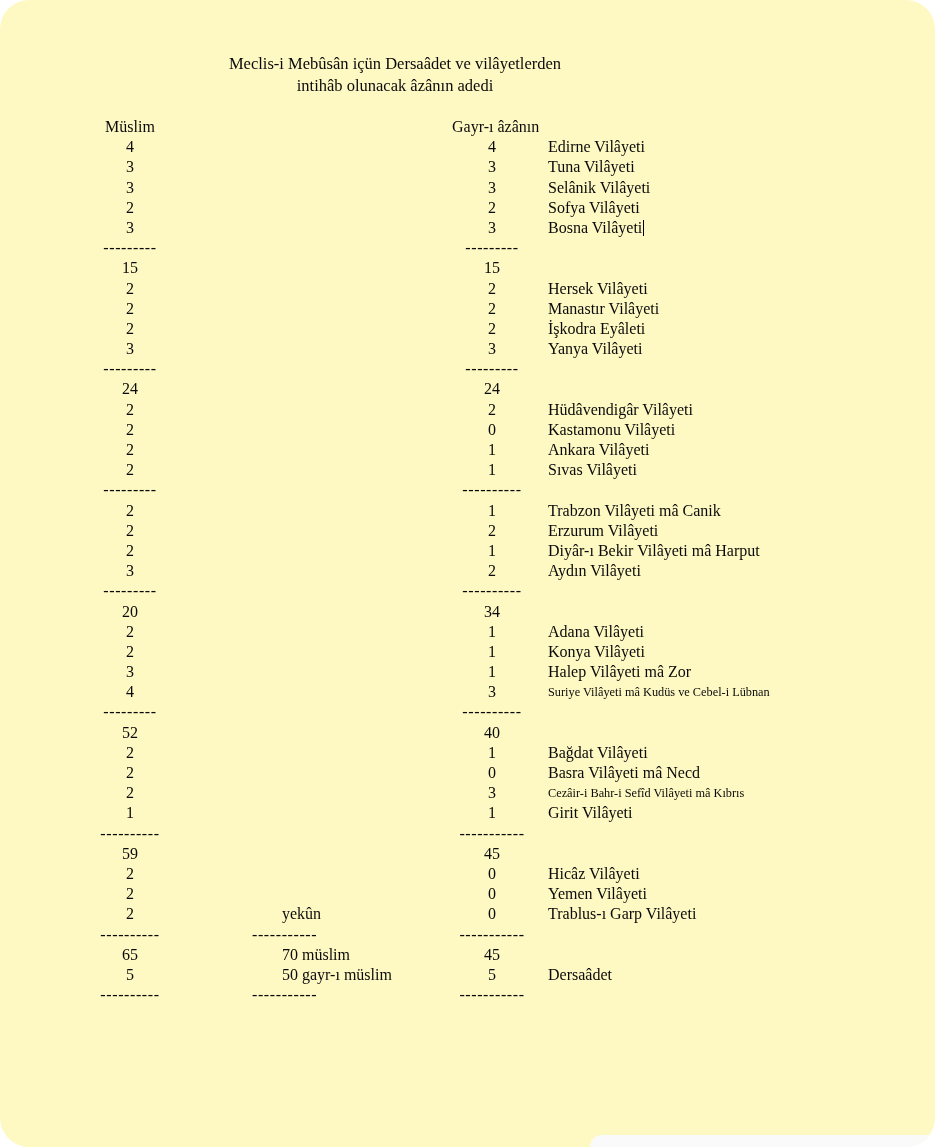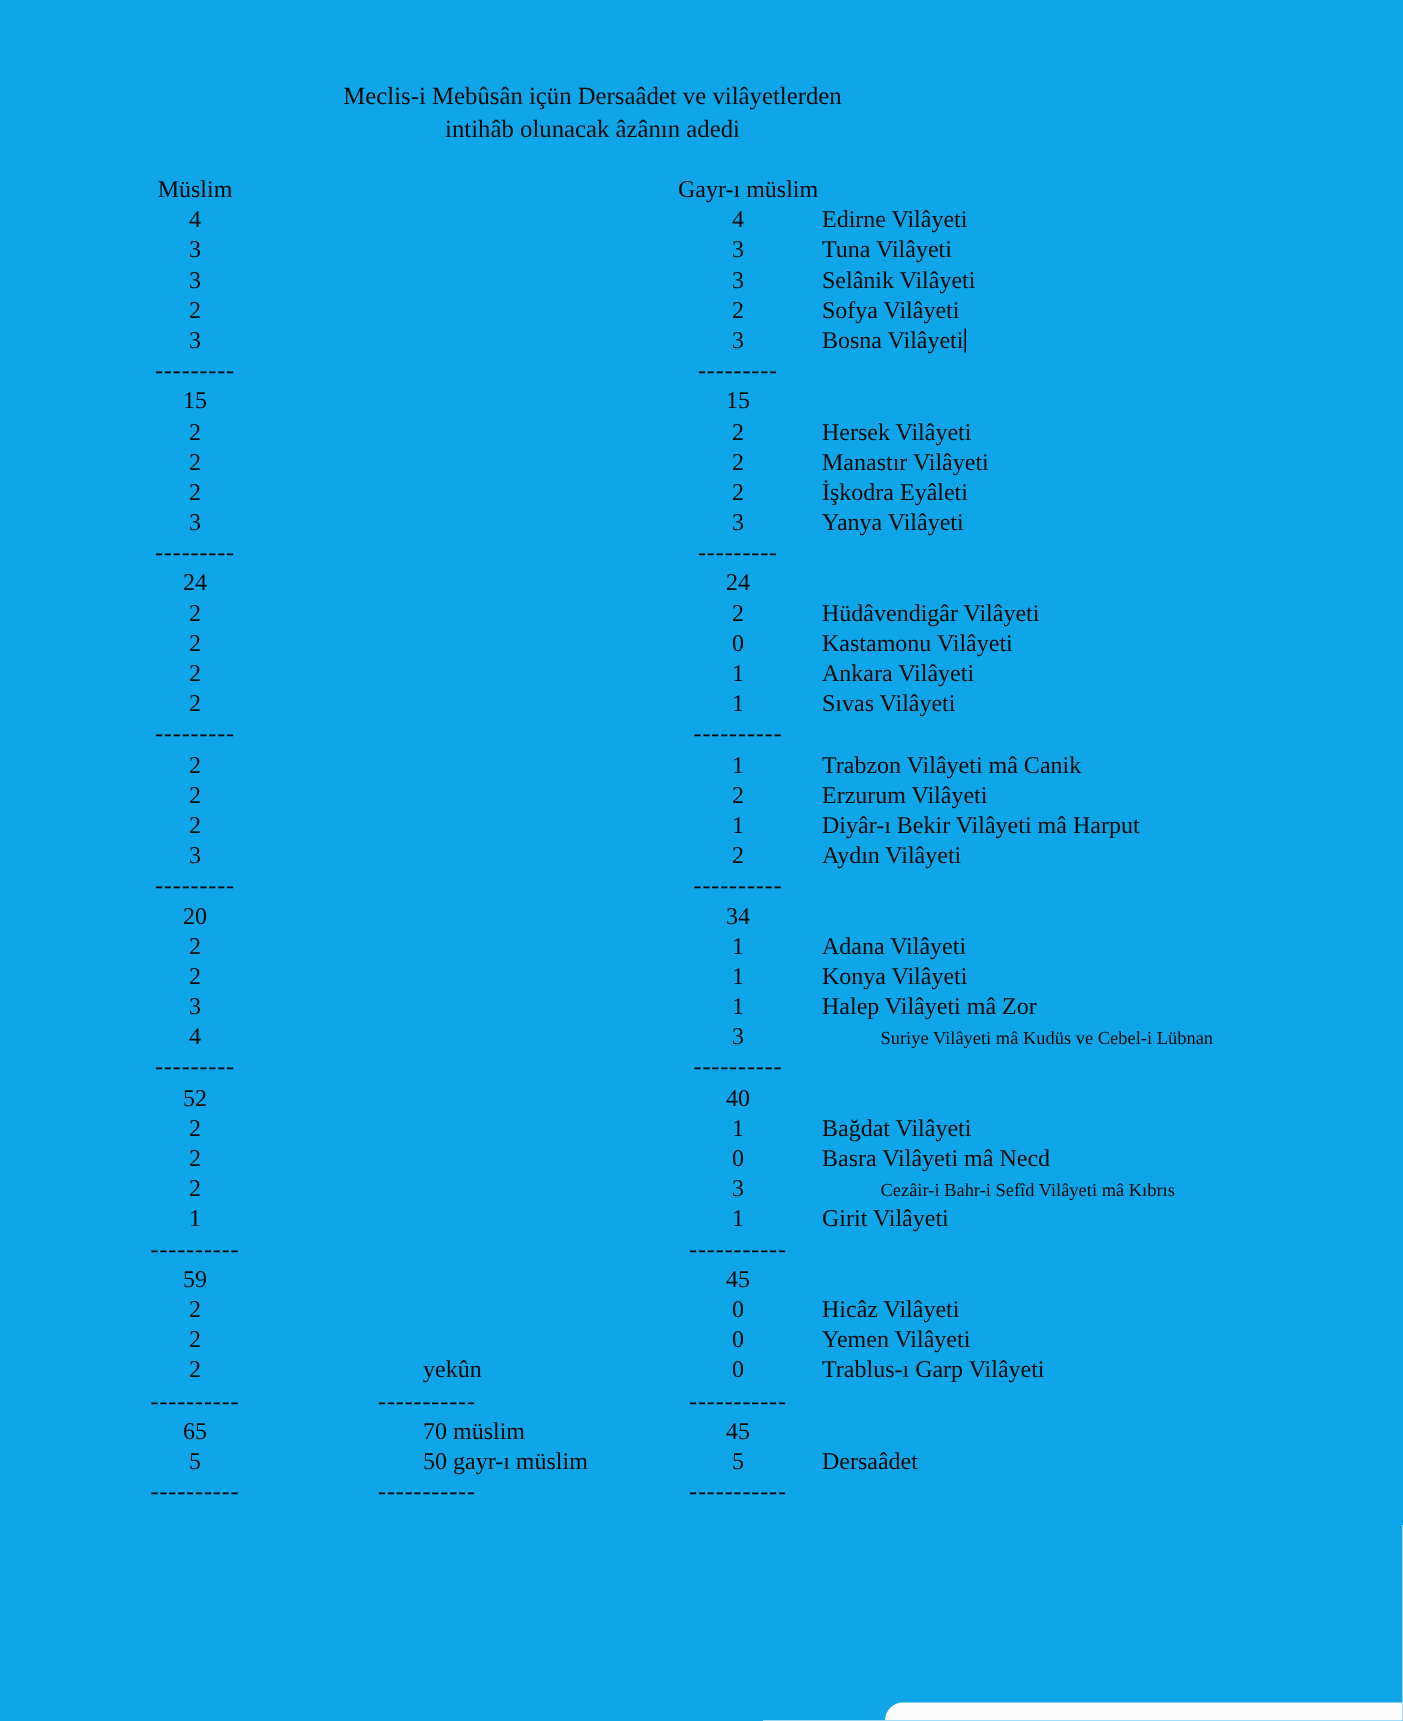--- a/index.html
+++ b/index.html
@@ -1,23 +1,24 @@
 <!DOCTYPE html>
 <html><head>
 <meta charset="utf-8">
 <style>
   html, body { margin: 0; padding: 0; background: #ffffff; }
   .page {
     position: relative;
     width: 935px;
     height: 1147px;
-    background: #0ea5e9;
+    background: #fef9c3;
     color: #0a0a0a;
     font-family: "Liberation Serif", serif;
     overflow: hidden;
+    border-radius: 29px;
   }
   .title {
     position: absolute;
     top: 53px;
     left: 95px;
     width: 600px;
     text-align: center;
     font-size: 16.5px;
     line-height: 21.5px;
     white-space: nowrap;
@@ -38,21 +39,21 @@
     position: absolute;
     top: 0;
     white-space: nowrap;
   }
   .c1 { left: 95px;  width: 70px;  text-align: center; }
   .c2 { left: 252px; width: 175px; text-align: left; padding-left: 30px; box-sizing: border-box; font-family: Liberation Serif, serif; }
   .c2.dashes { padding-left: 0; }
   .c3 { left: 452px; width: 80px;  text-align: center; }
   .c4 { left: 548px; }
   .dashes { letter-spacing: 0.6px; }
-  .row.small .c4 { font-size: 12.3px; margin-left: 39px; }
+  .row.small .c4 { font-size: 12.3px; }
   .caret {
     display: none;
   }
   .row.cursor .caret {
     display: inline-block;
     width: 0;
     height: 16px;
     border-left: 1.5px solid #000;
     margin-left: 1px;
     vertical-align: -3px;
@@ -73,21 +74,21 @@
 <div class="page">
 
   <div class="title">
     <div>Meclis-i Mebûsân içün Dersaâdet ve vilâyetlerden</div>
     <div>intihâb olunacak âzânın adedi</div>
   </div>
 
   <div class="table">
     <div class="row">
       <span class="cell c1">Müslim</span>
-      <span class="cell c3">Gayr-ı müslim</span>
+      <span class="cell c3">Gayr-ı âzânın</span>
     </div>
     <div>
         <div class="row">
     <span class="cell c1">4</span>
     <span class="cell c2"></span>
     <span class="cell c3">4</span>
     <span class="cell c4"><span class="txt">Edirne Vilâyeti</span></span>
   </div>
         <div class="row">
     <span class="cell c1">3</span>

